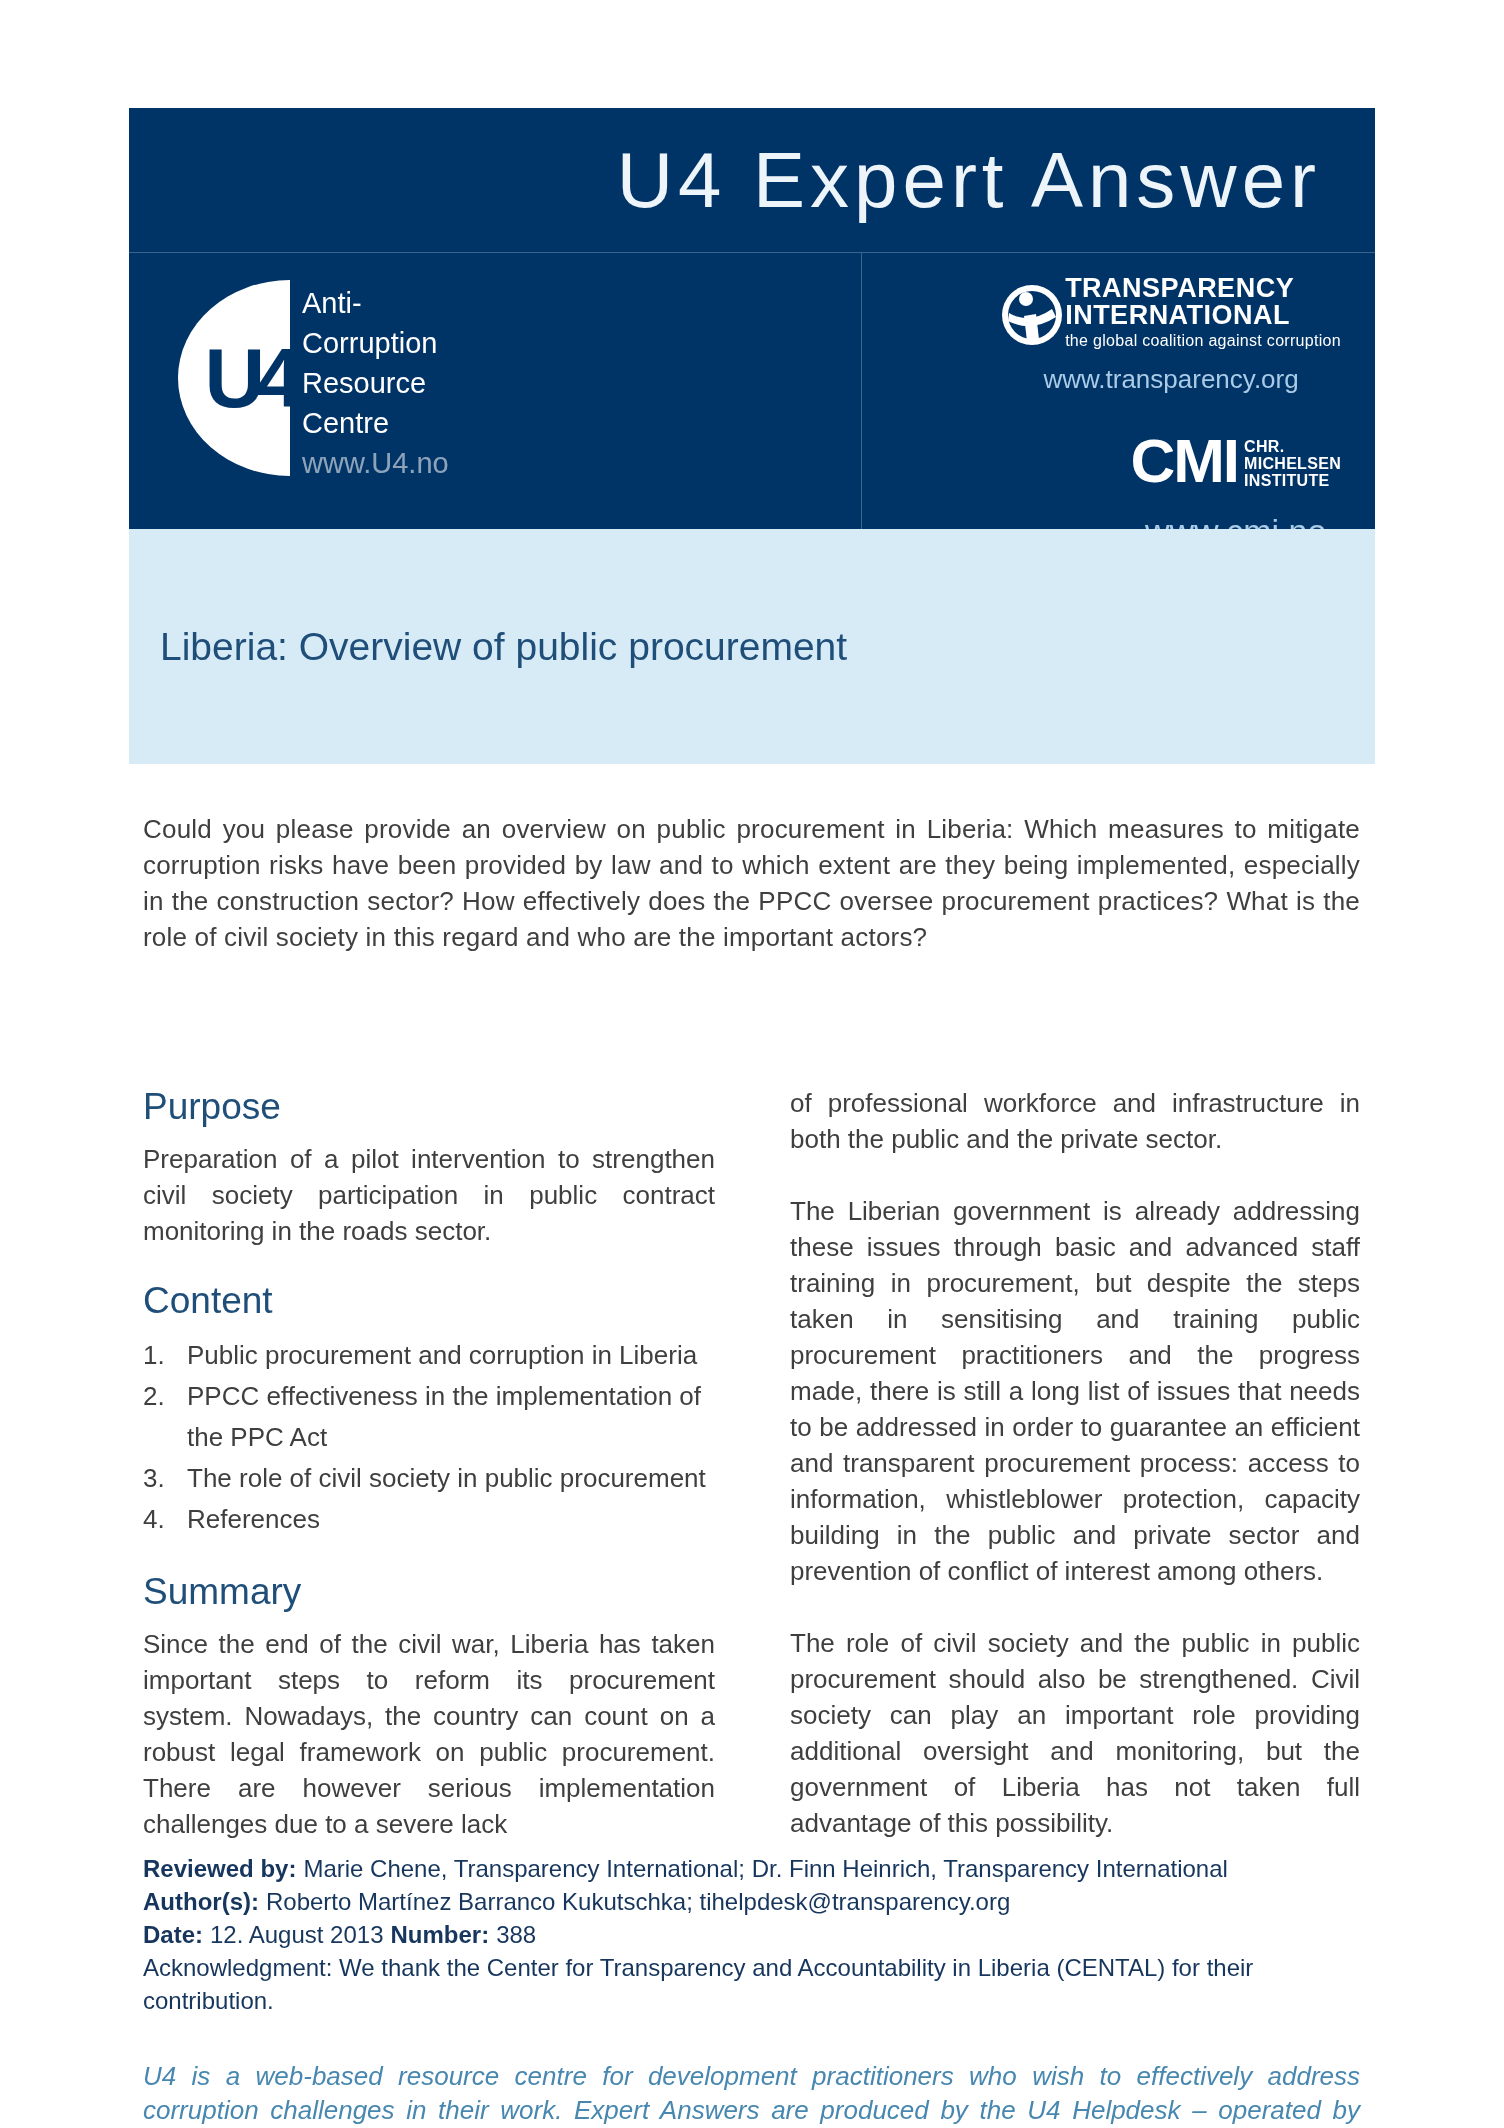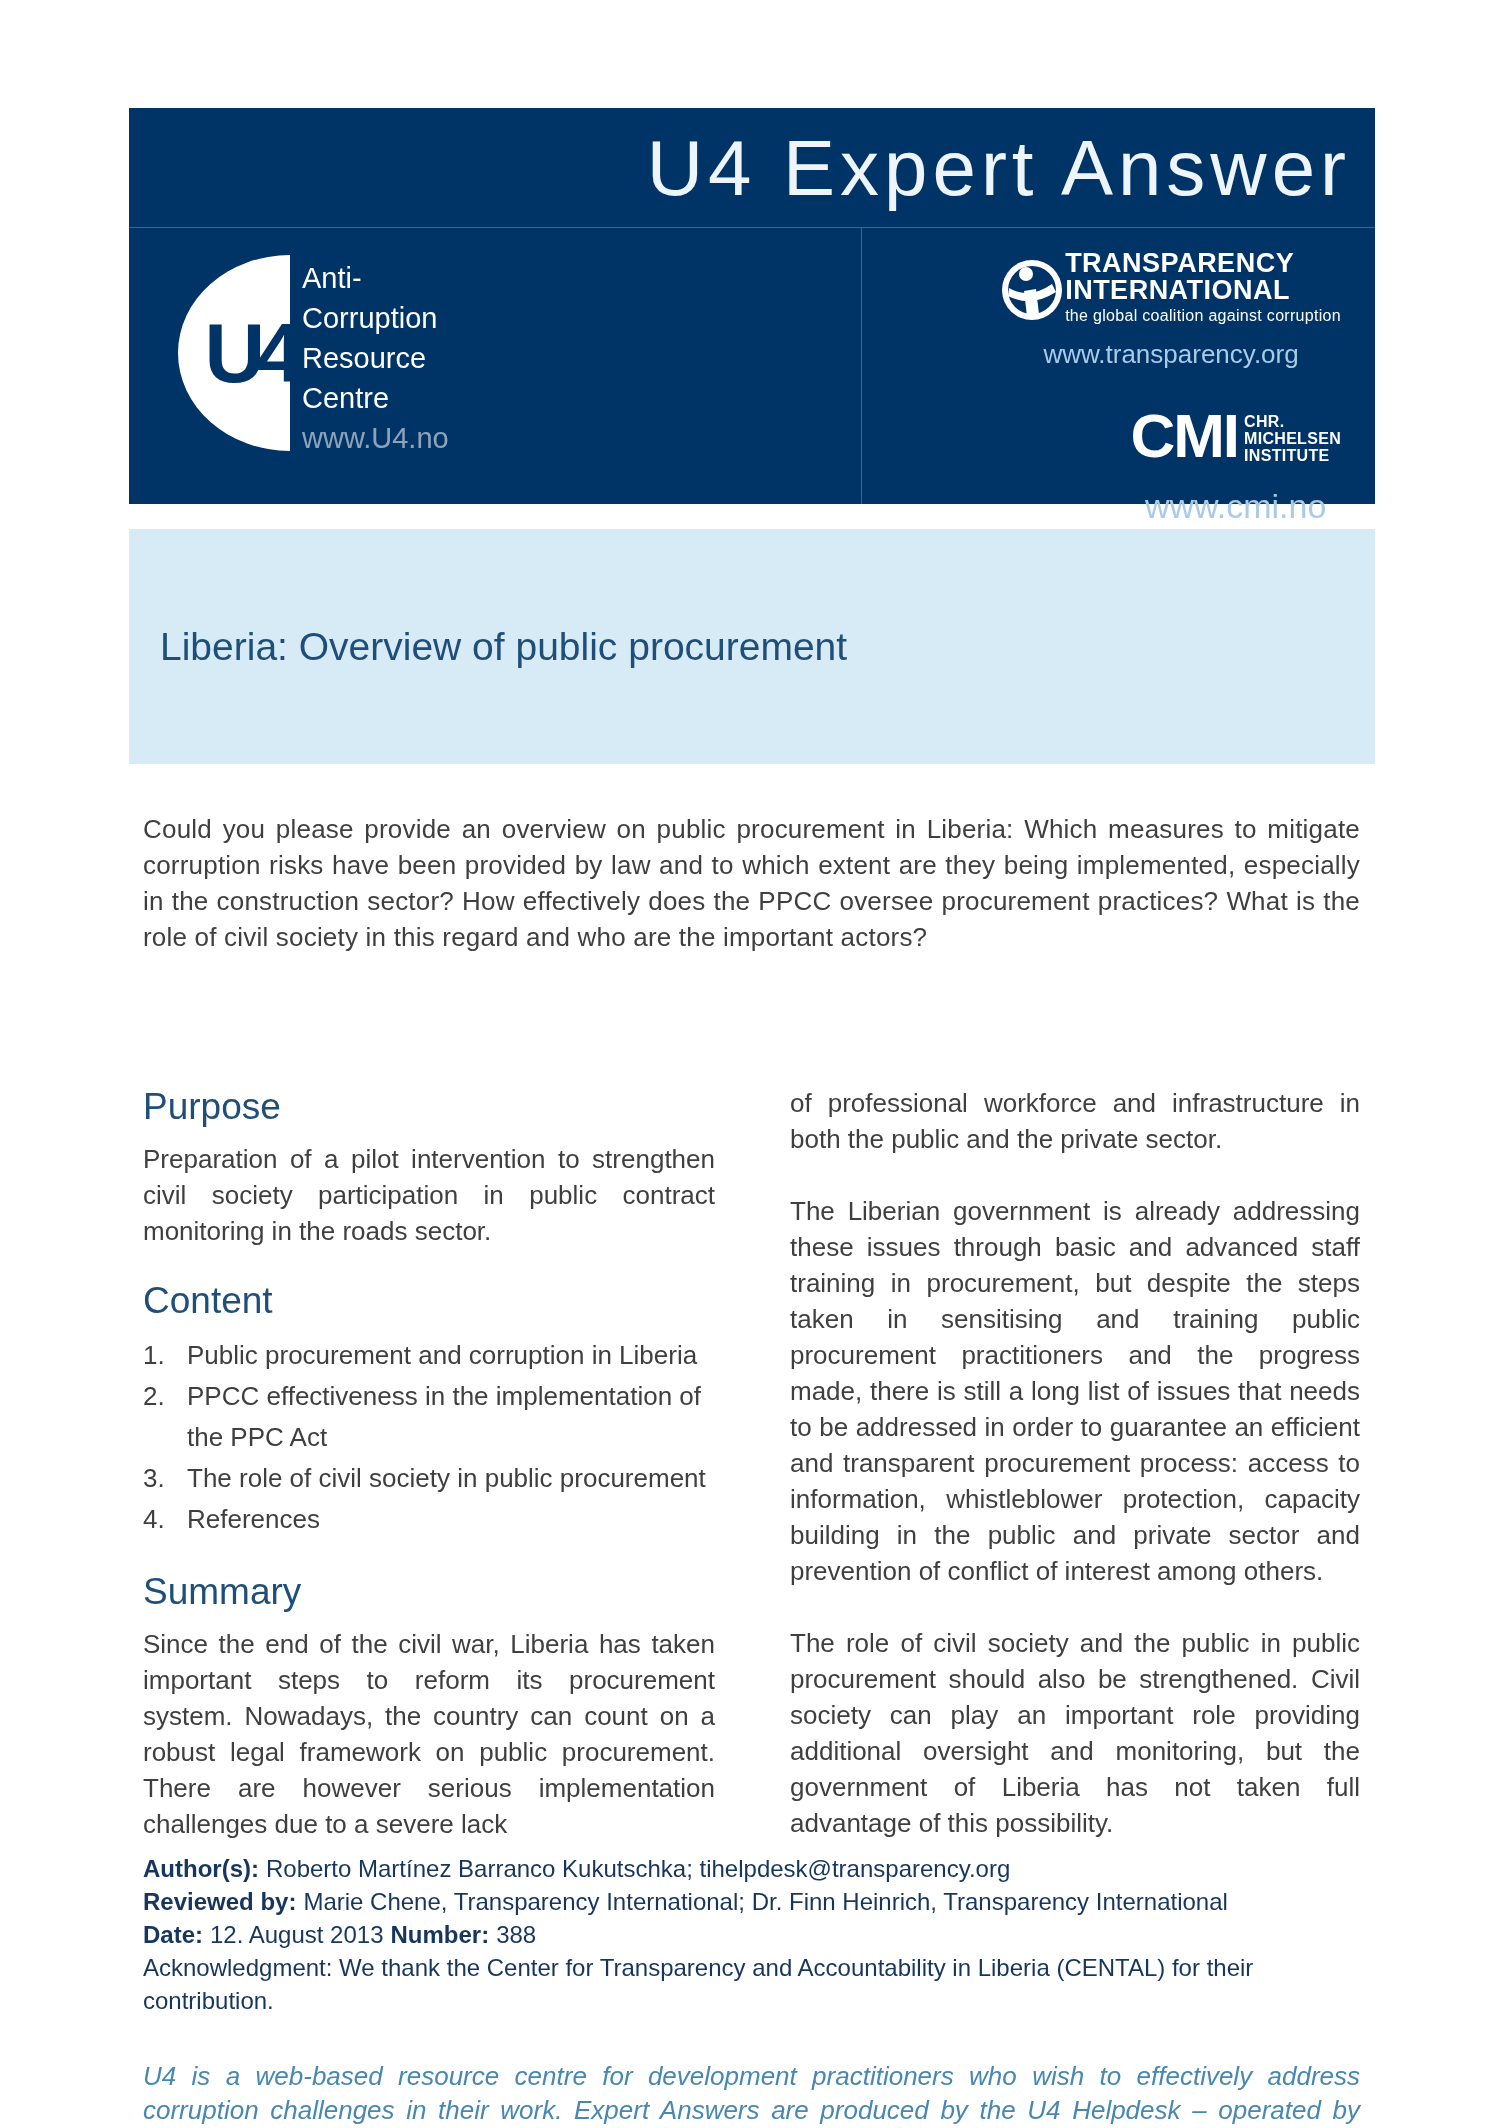--- a/index.html
+++ b/index.html
@@ -17,22 +17,22 @@
   body{
     width:1504px;height:2128px;margin:0 auto;position:relative;
     font-family:"Liberation Sans","DejaVu Sans",sans-serif;
     color:var(--body-text);
   }
   .sheet{position:absolute;inset:0;background:#fff;overflow:hidden;}
 
   
   .masthead{position:absolute;left:129px;top:108px;width:1246px;background:var(--navy);}
   .mast-band1{
-    height:120px;display:flex;align-items:center;justify-content:flex-end;
-    padding-right:24px;border-bottom:1px solid rgba(165,195,225,.35);
+    height:145px;display:flex;align-items:center;justify-content:flex-end;
+    padding-right:54px;border-bottom:1px solid rgba(165,195,225,.35);
   }
   .mast-title{
     font-size:78px;font-weight:300;letter-spacing:5px;color:var(--masthead-text);
     white-space:nowrap;line-height:1;
   }
   .mast-band2{height:276px;position:relative;display:flex;}
   .vdiv{position:absolute;left:732px;top:0;bottom:0;width:1px;background:rgba(165,195,225,.35);}
 
   .cell-left{flex:0 0 732px;display:flex;align-items:flex-start;padding-left:49px;padding-top:27px;}
   .u4-shape{
@@ -198,24 +198,24 @@
 
     <div class="col-right">
       <p class="body">of professional workforce and infrastructure in both the public and the private sector.</p>
       <p class="body">The Liberian government is already addressing these issues through basic and advanced staff training in procurement, but despite the steps taken in sensitising and training public procurement practitioners and the progress made, there is still a long list of issues that needs to be addressed in order to guarantee an efficient and transparent procurement process: access to information, whistleblower protection, capacity building in the public and private sector and prevention of conflict of interest among others.</p>
       <p class="body">The role of civil society and the public in public procurement should also be strengthened. Civil society can play an important role providing additional oversight and monitoring, but the government of Liberia has not taken full advantage of this possibility.</p>
     </div>
   </div>
 
   <footer class="doc-footer">
     <div class="meta-line">
+      <strong>Reviewed by:</strong><span class="pair">Marie Chene, Transparency International; Dr. Finn Heinrich, Transparency International</span>
+    </div>
+    <div class="meta-line">
       <strong>Author(s):</strong><span class="pair">Roberto Martínez Barranco Kukutschka; tihelpdesk@transparency.org</span>
-    </div>
-    <div class="meta-line">
-      <strong>Reviewed by:</strong><span class="pair">Marie Chene, Transparency International; Dr. Finn Heinrich, Transparency International</span>
     </div>
     <div class="meta-line">
       <strong>Date:</strong><span class="pair">12. August 2013</span><strong>Number:</strong><span class="pair">388</span>
     </div>
     <div class="meta-line">Acknowledgment: We thank the Center for Transparency and Accountability in Liberia (CENTAL) for their contribution.</div>
 
     <p class="disclaimer">U4 is a web-based resource centre for development practitioners who wish to effectively address corruption challenges in their work. Expert Answers are produced by the U4 Helpdesk – operated by Transparency International – as quick responses to operational and policy questions from U4 Partner Agency staff.</p>
   </footer>
 
 </div>

